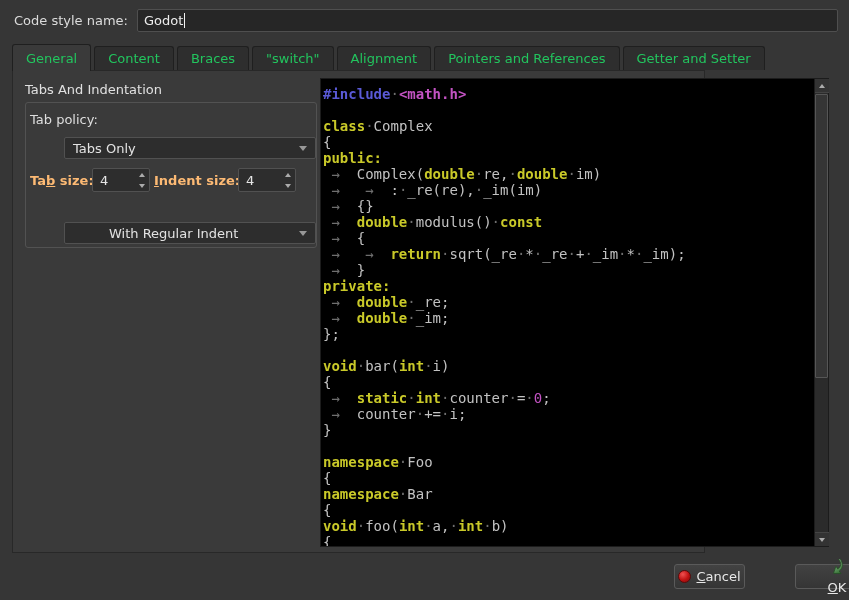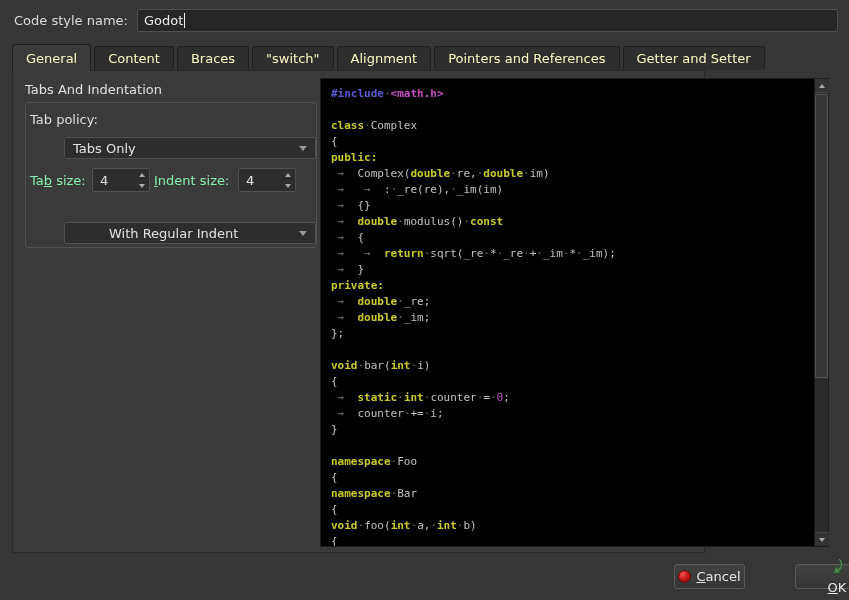--- a/index.html
+++ b/index.html
@@ -25,21 +25,21 @@
     display: flex; align-items: center; padding: 0 6px; color: #ececec;
   }
   .caret { display: inline-block; width: 1px; height: 15px; background: #f0f0f0; margin-left: 1px; }
 
   
   .tab-bar { position: absolute; left: 12px; top: 44px; display: flex; z-index: 3; }
   .tab {
     height: 24px; margin-top: 2px; margin-right: 3px; padding: 0 13px;
     display: flex; align-items: center;
     background: #2e2e2e; border: 1px solid #1f1f1f; border-bottom: none;
-    border-radius: 3px 3px 0 0; color: #fef9c3; white-space: nowrap;
+    border-radius: 3px 3px 0 0; color: #22c55e; white-space: nowrap;
   }
   .tab.active { height: 27px; margin-top: 0; background: #3a3a3a; }
 
   
   .pane {
     position: absolute; left: 12px; top: 70px; width: 693px; height: 483px;
     background: #3a3a3a; border: 1px solid #282828; z-index: 1;
   }
   .group-title { position: absolute; left: 12px; top: 11px; color: #e0e0e0; }
   .group-box {
@@ -55,21 +55,21 @@
     display: flex; align-items: center; padding: 0 8px; color: #e2e2e2;
   }
   .combo-1 { top: 34px; }
   .combo-2 { top: 119px; padding-left: 44px; }
   .combo-arrow {
     margin-left: auto; width: 0; height: 0;
     border-left: 4px solid transparent; border-right: 4px solid transparent;
     border-top: 5px solid #989898;
   }
   .spin-row { position: absolute; left: 4px; top: 65px; width: 284px; height: 24px; }
-  .spin-label { position: absolute; top: 5px; color: #86efac; }
+  .spin-label { position: absolute; top: 5px; color: #fdba74; font-weight: bold; }
   .lbl-tabsize { left: 0; }
   .lbl-indentsize { left: 124px; }
   .spinbox {
     position: absolute; top: 0; width: 58px; height: 24px;
     background: #2d2d2d; border: 1px solid #515151; border-radius: 2px;
     display: flex; align-items: stretch;
   }
   .spin-1 { left: 62px; }
   .spin-2 { left: 208px; }
   .spin-value { flex: 1; display: flex; align-items: center; padding-left: 7px; color: #e6e6e6; }
@@ -79,21 +79,21 @@
   .tri-down { width: 0; height: 0; border-left: 3px solid transparent; border-right: 3px solid transparent; border-top: 4px solid #ababab; }
 
   
   .preview {
     position: absolute; left: 307px; top: 7px; width: 509px; height: 469px;
     border: 1px solid #1c1c1c; display: flex;
   }
   .code {
     flex: 1; background: #000000; overflow: hidden;
     font-family: "DejaVu Sans Mono", "Liberation Mono", monospace;
-    font-size: 11px; line-height: 16px; padding: 7px 0 0 10px;
+    font-size: 14px; line-height: 16px; padding: 7px 0 0 2px;
   }
   .cl { height: 16px; white-space: pre; }
   .kw  { color: #c9c929; font-weight: bold; }
   .pp  { color: #5a5ad6; font-weight: bold; }
   .str { color: #c353c3; font-weight: bold; }
   .num { color: #c353c3; }
   .tx  { color: #c2c2c2; }
   .ws  { color: #6f6f6f; }
 
   .scrollbar {

